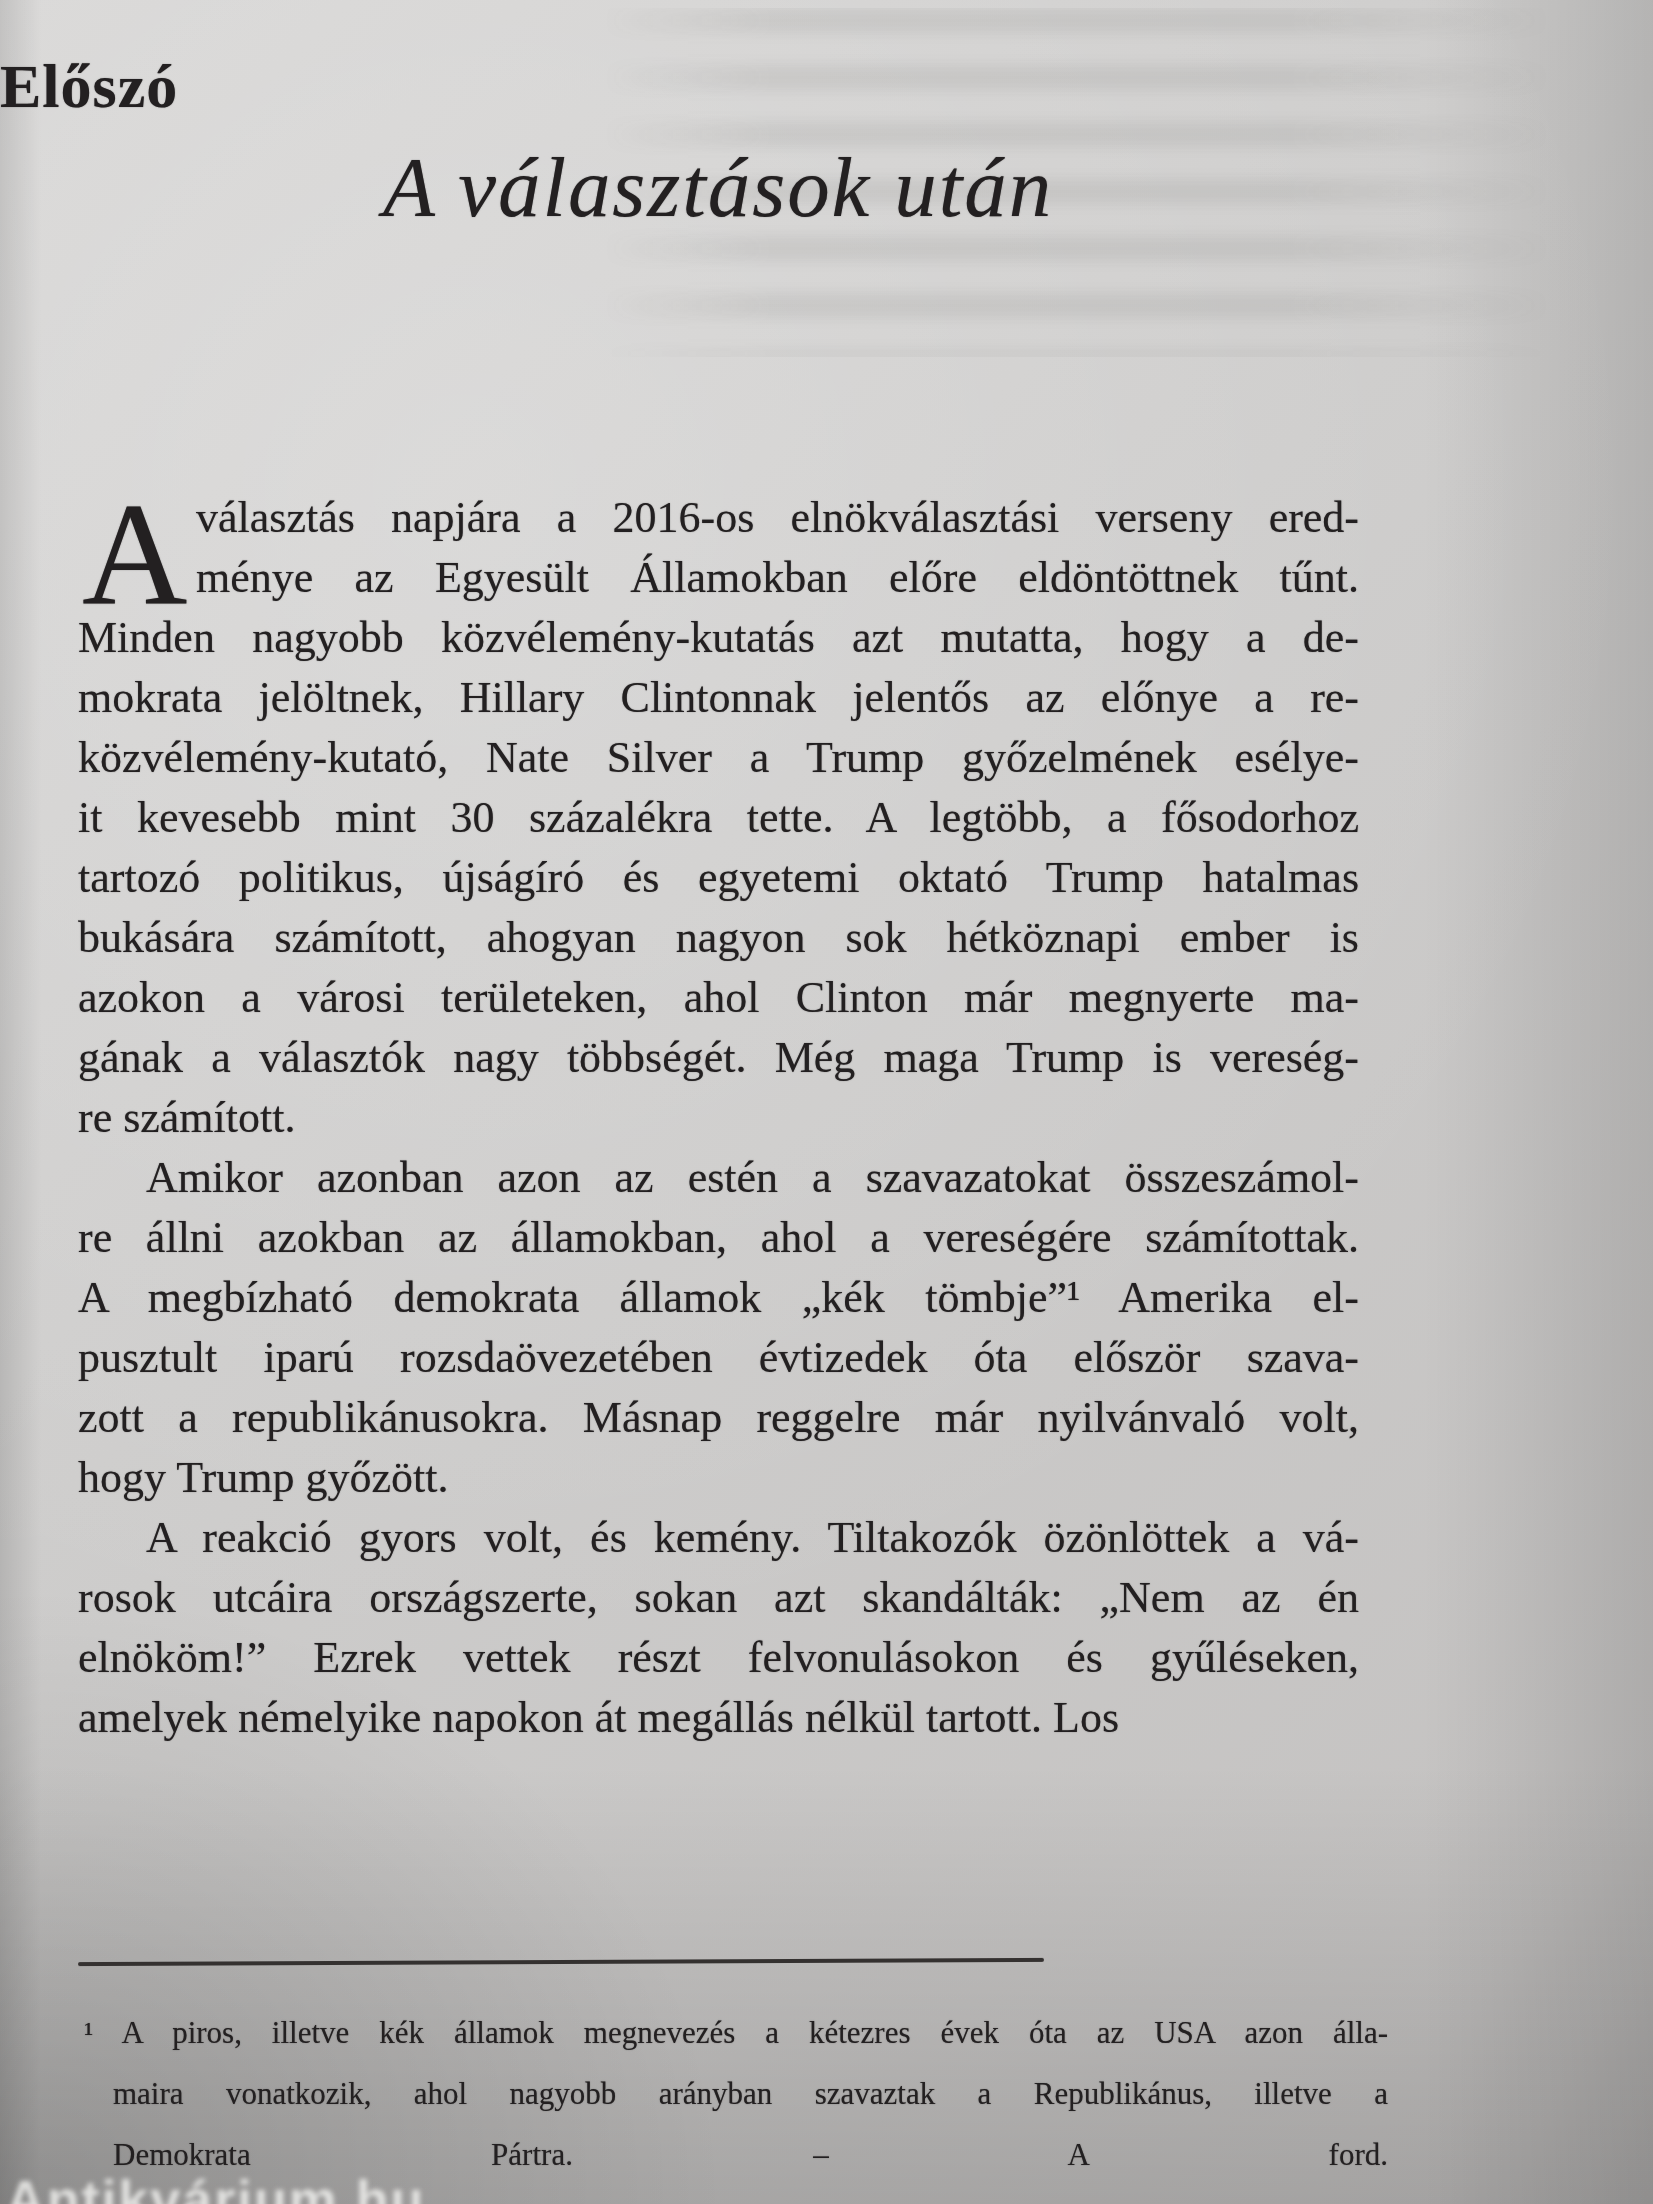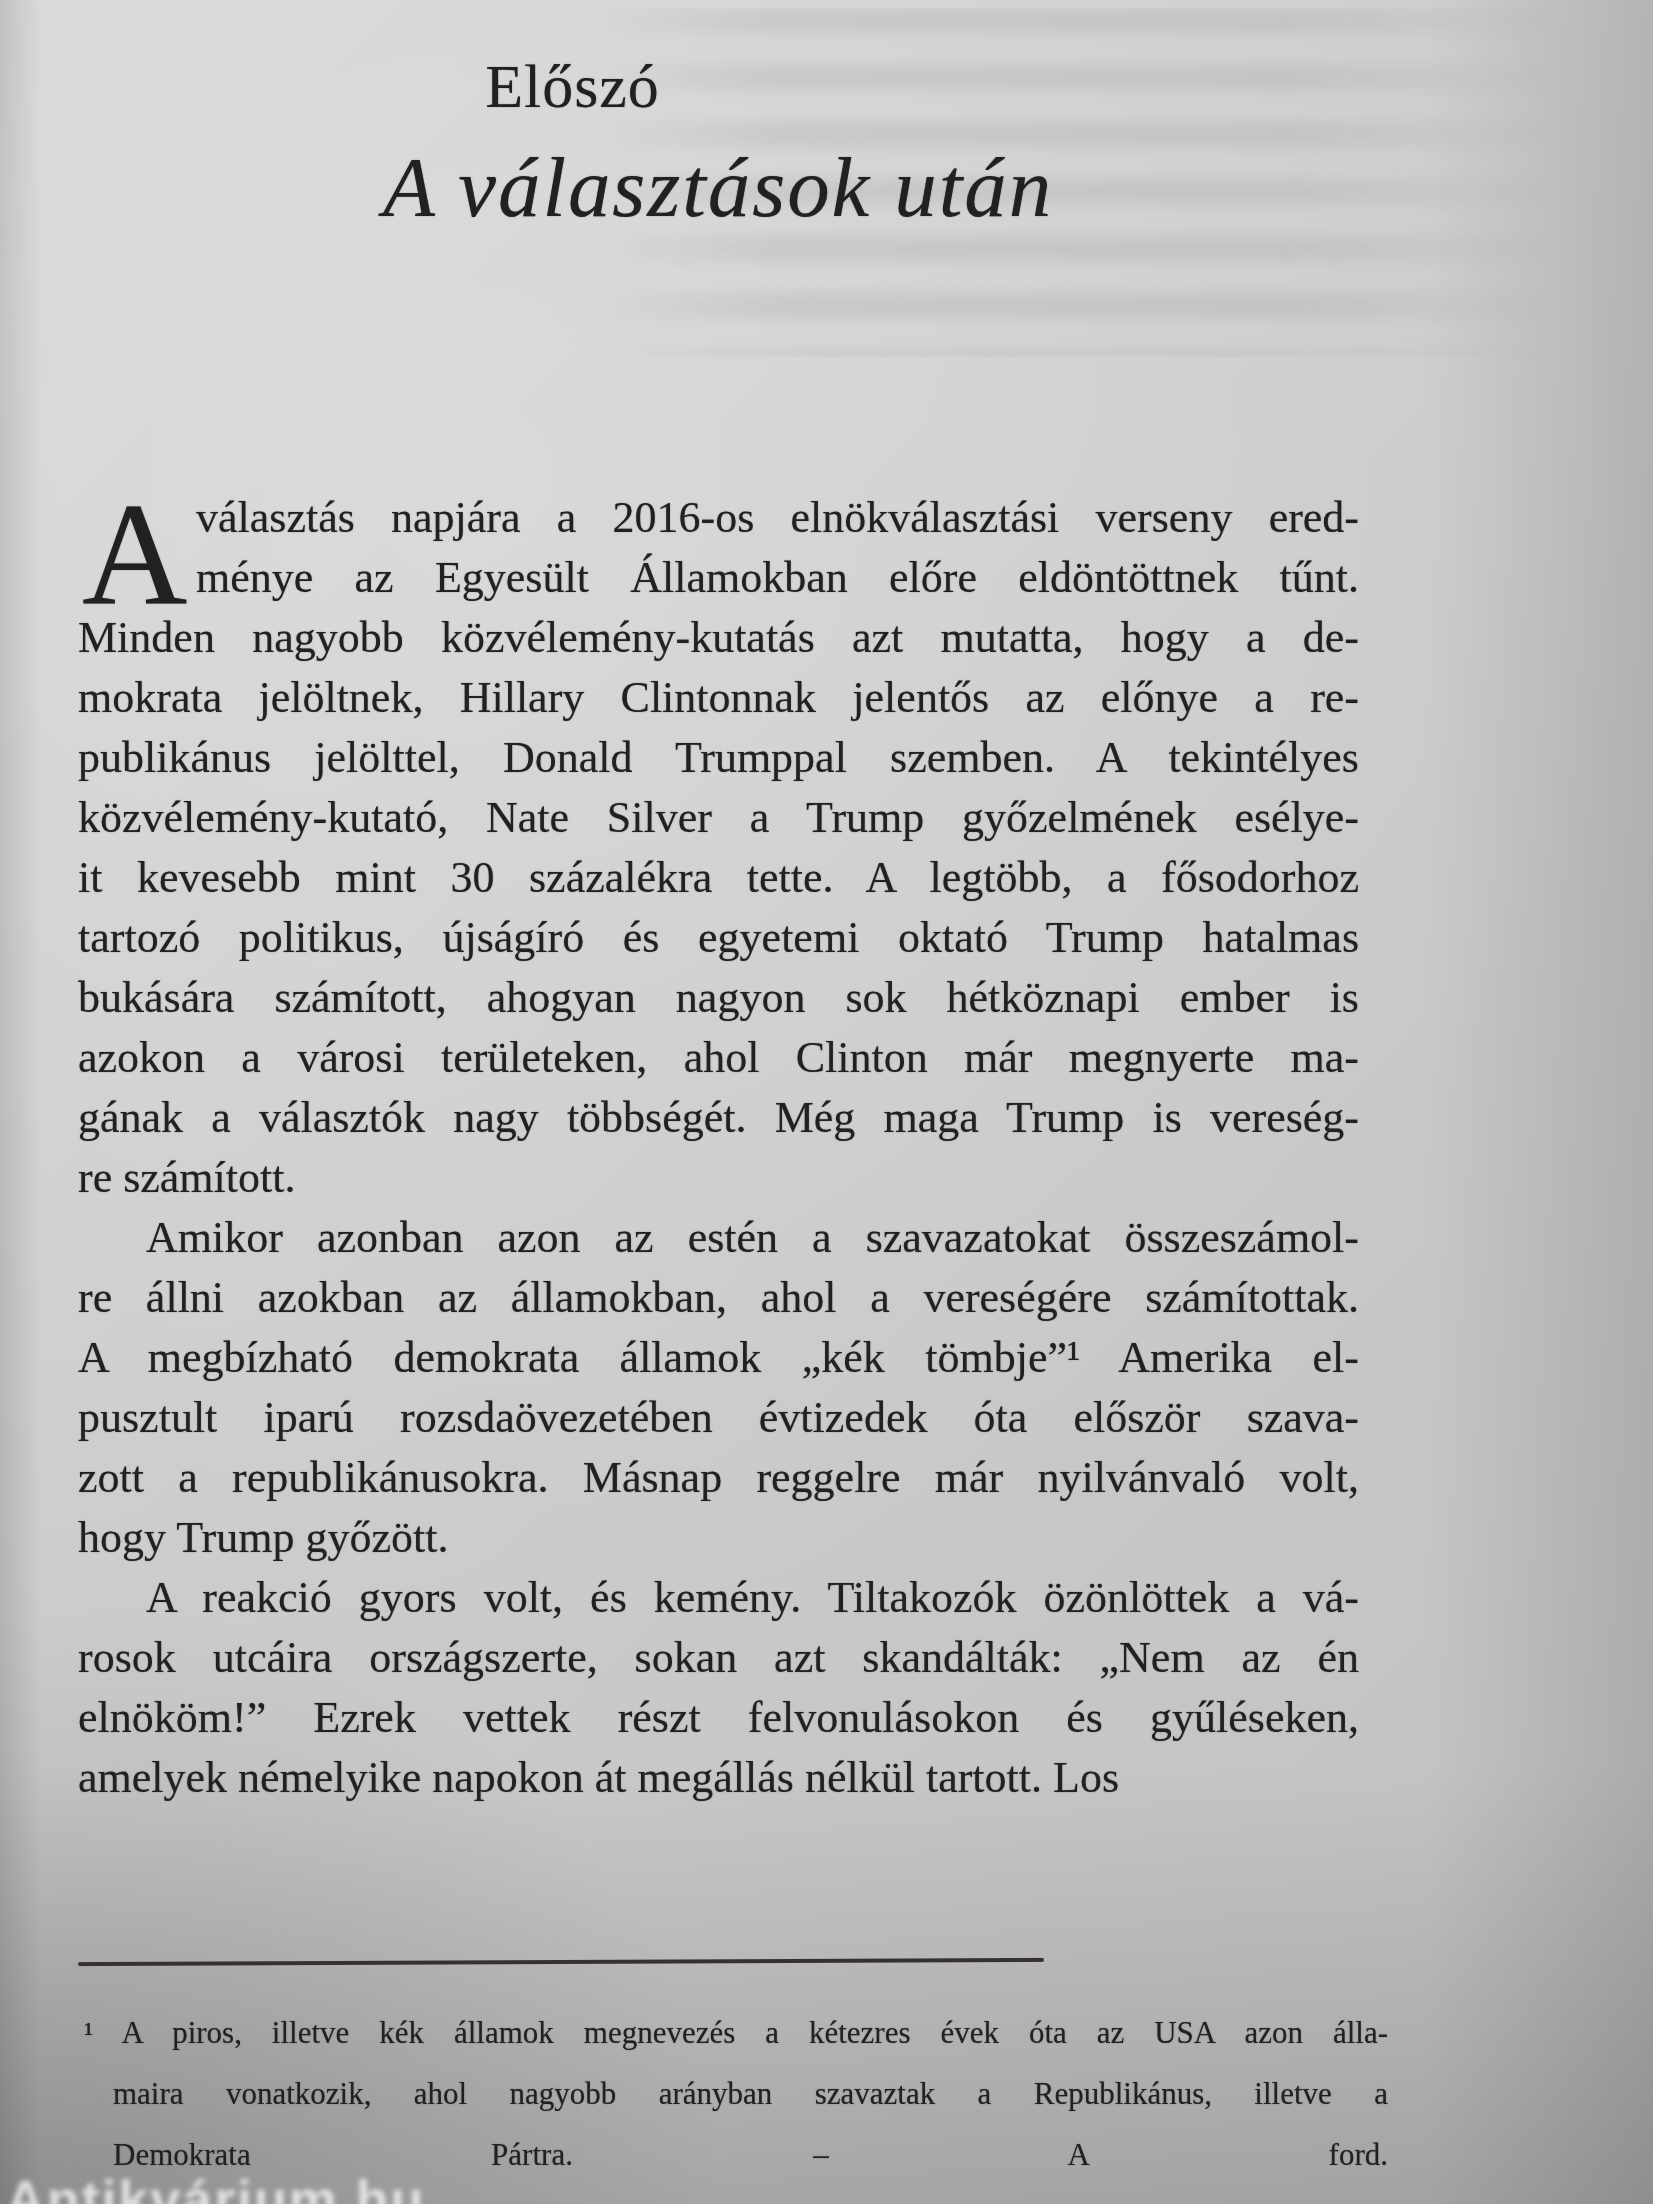--- a/index.html
+++ b/index.html
@@ -24,22 +24,22 @@
     position:absolute;top:7.8px;left:602px;width:951px;height:349px;
     background:repeating-linear-gradient(to bottom,
       rgba(70,68,66,0.085) 0px, rgba(70,68,66,0.085) 25px,
       rgba(0,0,0,0) 25px, rgba(0,0,0,0) 57px);
     filter:blur(5.8px);
     -webkit-mask-image:linear-gradient(to right, transparent 0%, #000 18%, #000 72%, transparent 100%);
     mask-image:linear-gradient(to right, transparent 0%, #000 18%, #000 72%, transparent 100%);
   }
   .ink{color:#232021;text-shadow:0 0 1.2px rgba(35,32,33,0.55);}
   .heading{
-    position:absolute;top:9.7px;left:0;width:1145px;text-align:center;
-    font-size:62px;letter-spacing:1px;font-weight:400;
+    position:absolute;top:9.7px;left:0;width:1145px;text-align:left;
+    font-size:62px;letter-spacing:1px;font-weight:700;
   }
   .subtitle{
     position:absolute;top:67px;left:0;width:1436px;text-align:center;
     font-style:italic;font-size:85px;letter-spacing:1.9px;font-weight:400;
   }
   .body-block{position:absolute;top:488px;left:78px;width:1281px;font-size:44px;}
   .line{
     height:60px;line-height:60px;white-space:nowrap;
     text-align:justify;text-align-last:justify;
   }
@@ -75,21 +75,20 @@
   <h2 class="subtitle ink">A választások után</h2>
 
   <span class="dropcap ink">A</span>
 
   <div class="body-block ink">
     <div class="para p1">
         <div class="line">választás napjára a 2016-os elnökválasztási verseny ered-</div>
         <div class="line">ménye az Egyesült Államokban előre eldöntöttnek tűnt.</div>
         <div class="line">Minden nagyobb közvélemény-kutatás azt mutatta, hogy a de-</div>
         <div class="line">mokrata jelöltnek, Hillary Clintonnak jelentős az előnye a re-</div>
-        <div class="line">publikánus jelölttel, Donald Trumppal szemben. A tekintélyes</div>
         <div class="line">közvélemény-kutató, Nate Silver a Trump győzelmének esélye-</div>
         <div class="line">it kevesebb mint 30 százalékra tette. A legtöbb, a fősodorhoz</div>
         <div class="line">tartozó politikus, újságíró és egyetemi oktató Trump hatalmas</div>
         <div class="line">bukására számított, ahogyan nagyon sok hétköznapi ember is</div>
         <div class="line">azokon a városi területeken, ahol Clinton már megnyerte ma-</div>
         <div class="line">gának a választók nagy többségét. Még maga Trump is vereség-</div>
         <div class="line">re számított.</div>
       </div>
     <div class="para p2">
         <div class="line">Amikor azonban azon az estén a szavazatokat összeszámol-</div>

